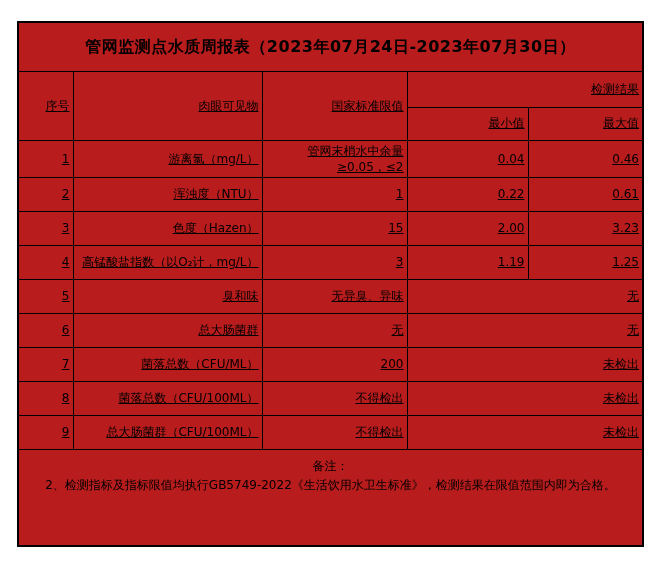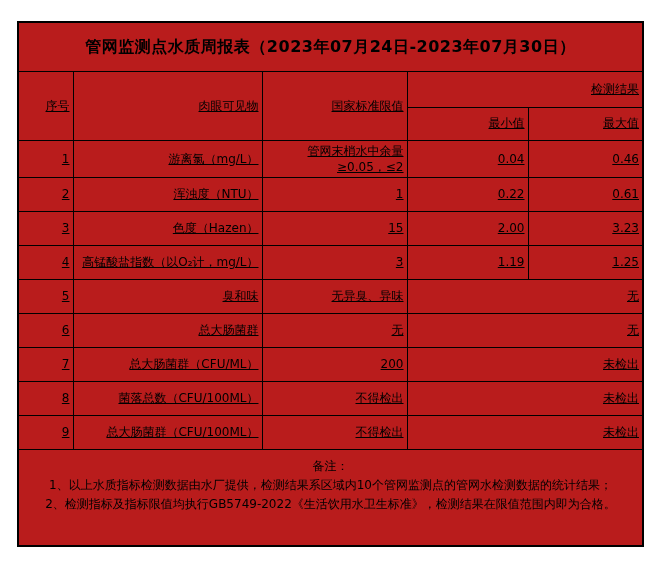--- a/index.html
+++ b/index.html
@@ -134,38 +134,37 @@
         <td colspan="2">无</td>
       </tr>
       <tr class="r-std">
         <td>6</td>
         <td>总大肠菌群</td>
         <td>无</td>
         <td colspan="2">无</td>
       </tr>
       <tr class="r-std">
         <td>7</td>
-        <td>总大肠菌群（CFU/ML）</td>
+        <td>菌落总数（CFU/ML）</td>
         <td>200</td>
         <td colspan="2">未检出</td>
       </tr>
       <tr class="r-std">
         <td>8</td>
         <td>菌落总数（CFU/100ML）</td>
         <td>不得检出</td>
         <td colspan="2">未检出</td>
       </tr>
       <tr class="r-std">
         <td>9</td>
         <td>总大肠菌群（CFU/100ML）</td>
         <td>不得检出</td>
         <td colspan="2">未检出</td>
       </tr>
     </tbody>
   </table>
 
   <div class="notes">
     <div>备注：</div>
-    <div>1、以上水质指标检测数据由水厂提供，检测结果系区域内10个管网监测点的管网水检测数据的统计结果；</div>
     <div>2、检测指标及指标限值均执行GB5749-2022《生活饮用水卫生标准》，检测结果在限值范围内即为合格。</div>
   </div>
 
 </div>
 
 </body></html>

